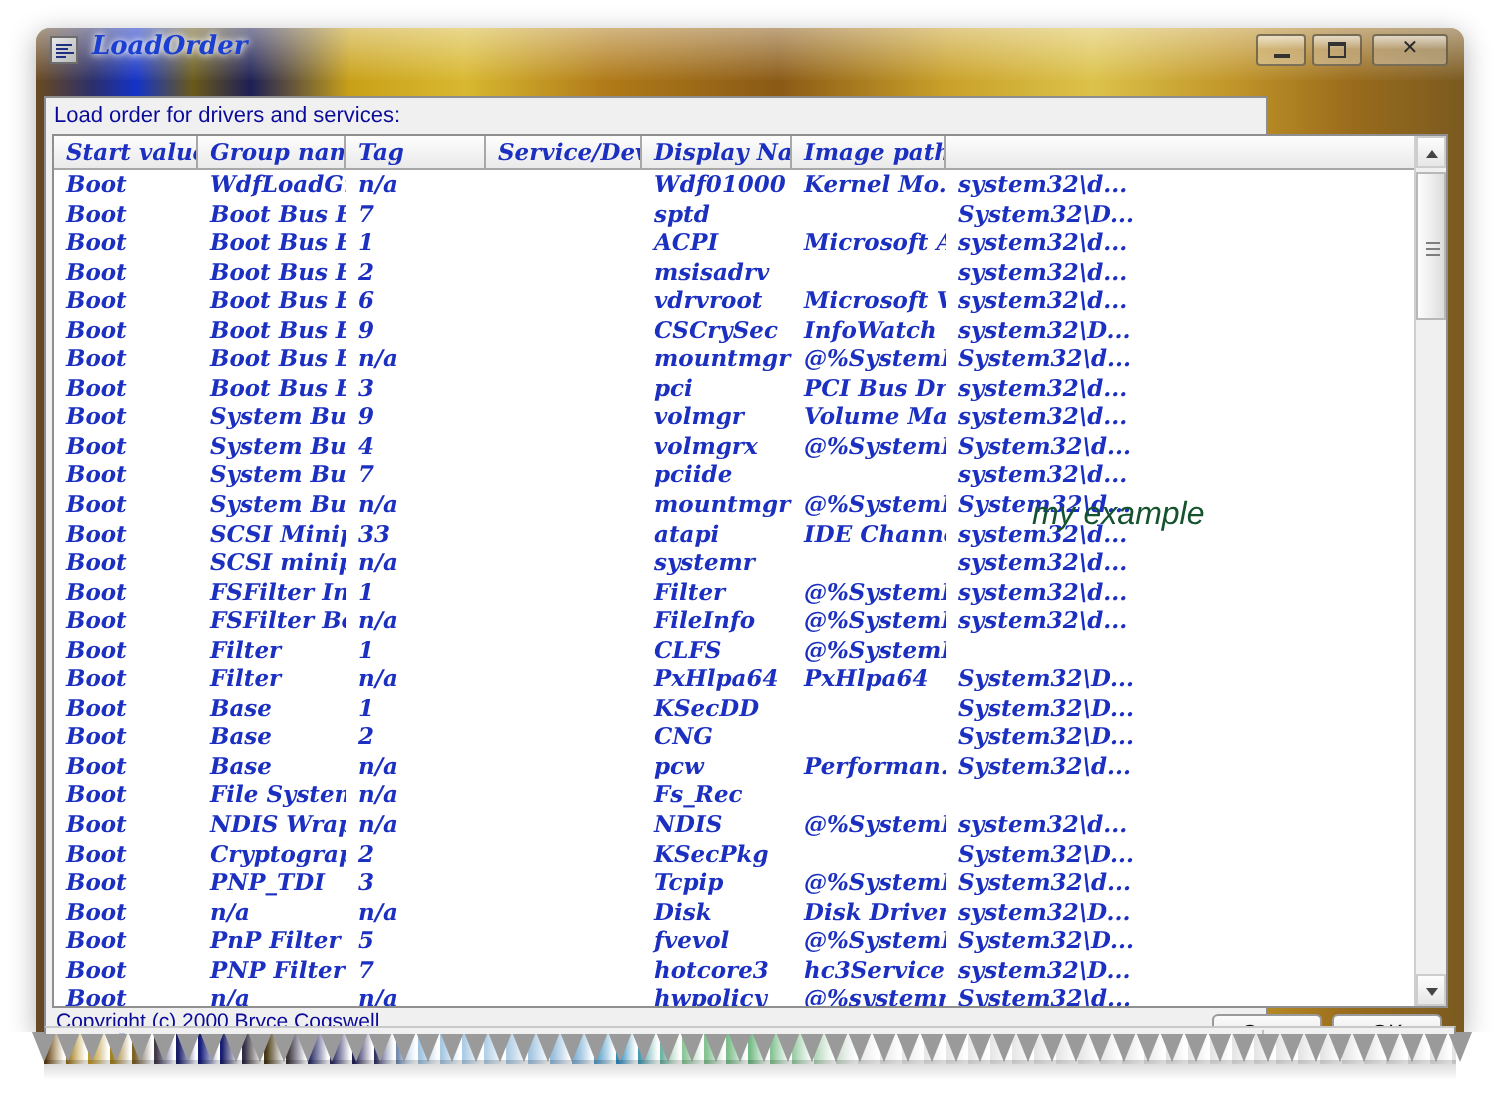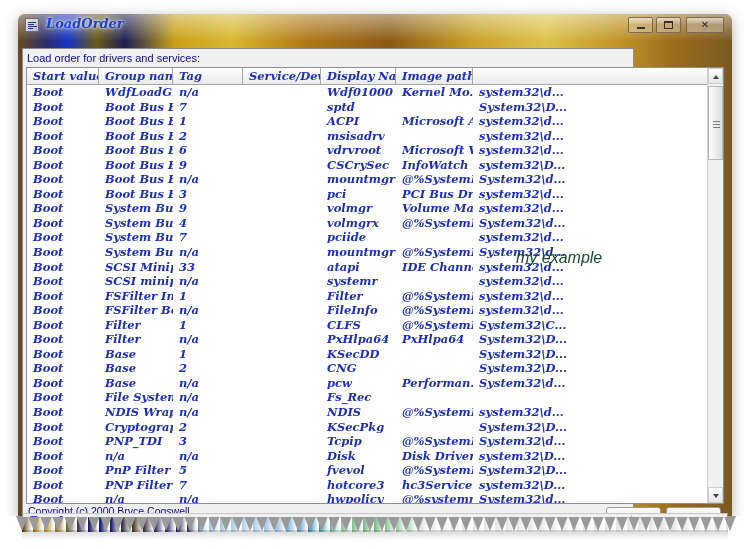--- a/index.html
+++ b/index.html
@@ -599,21 +599,20 @@
             <div class="cell c5">@%SystemR...</div>
             <div class="cell c6">system32\d...</div>
           </div>
           <div class="row">
             <div class="cell c0">Boot</div>
             <div class="cell c1">Filter</div>
             <div class="cell c2">1</div>
             <div class="cell c3"></div>
             <div class="cell c4">CLFS</div>
             <div class="cell c5">@%SystemR...</div>
-            <div class="cell c6">System32\C...</div>
           </div>
           <div class="row">
             <div class="cell c0">Boot</div>
             <div class="cell c1">Filter</div>
             <div class="cell c2">n/a</div>
             <div class="cell c3"></div>
             <div class="cell c4">PxHlpa64</div>
             <div class="cell c5">PxHlpa64</div>
             <div class="cell c6">System32\D...</div>
           </div>

